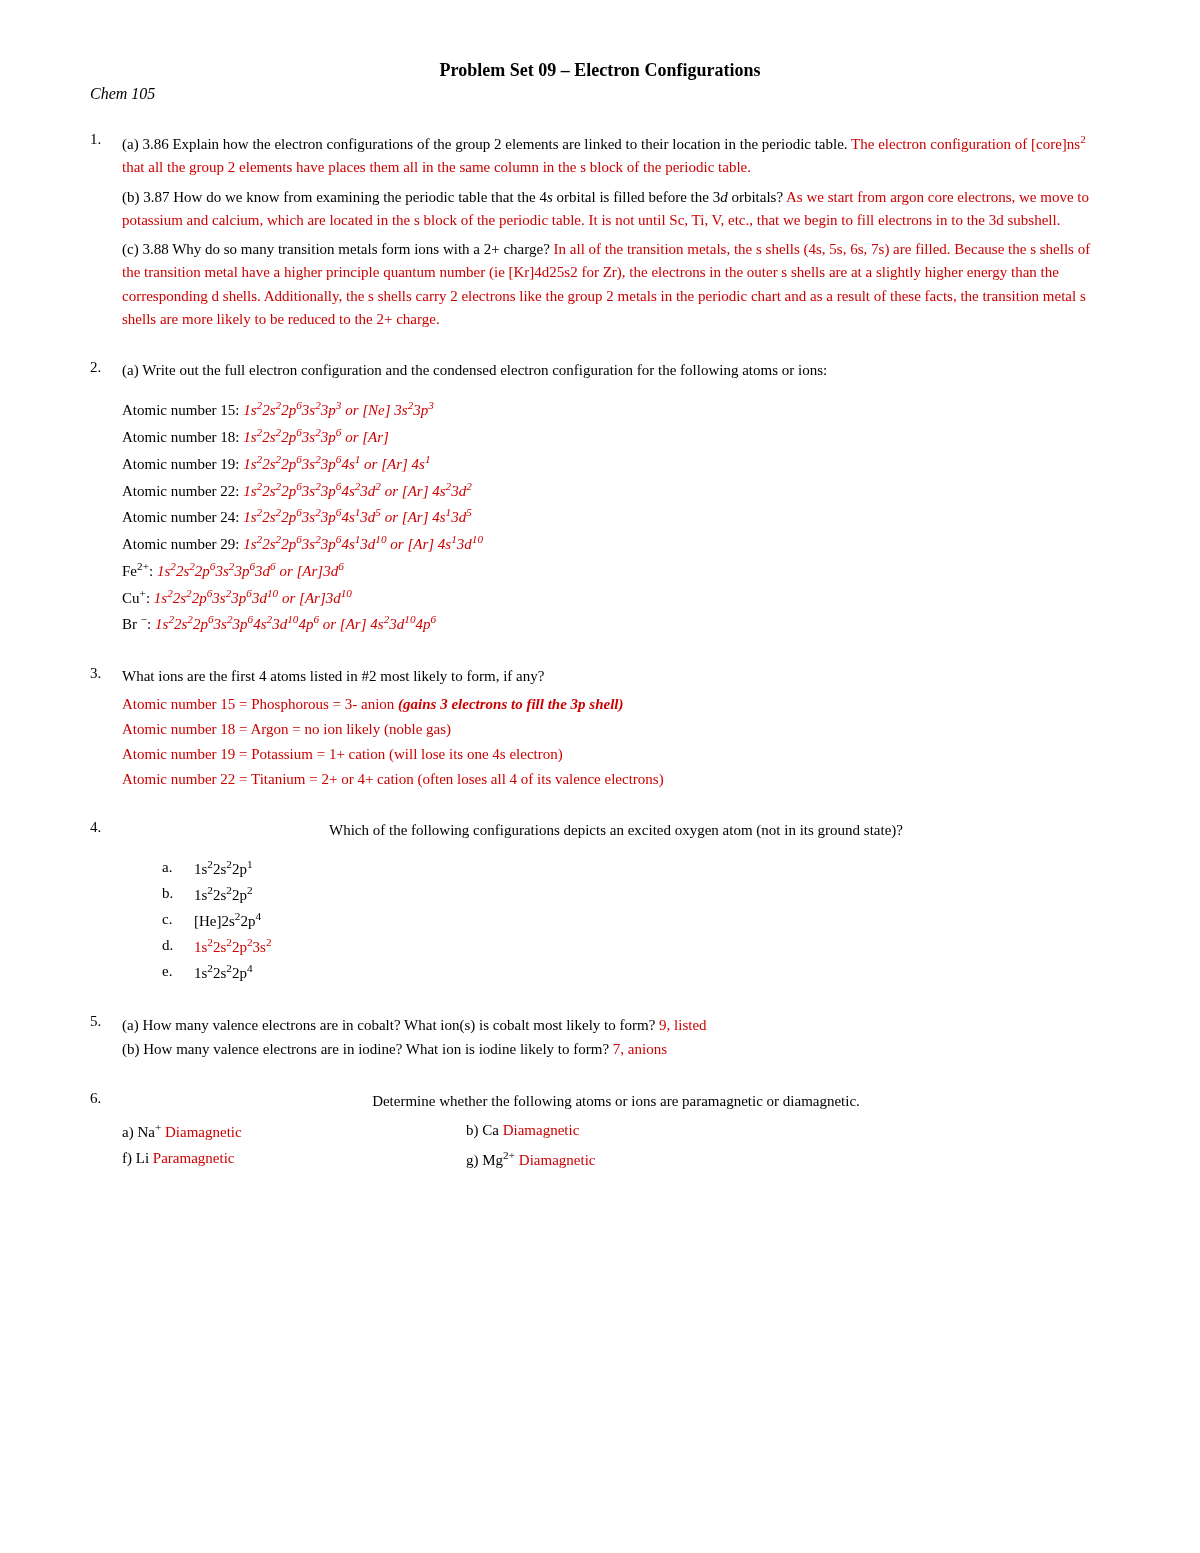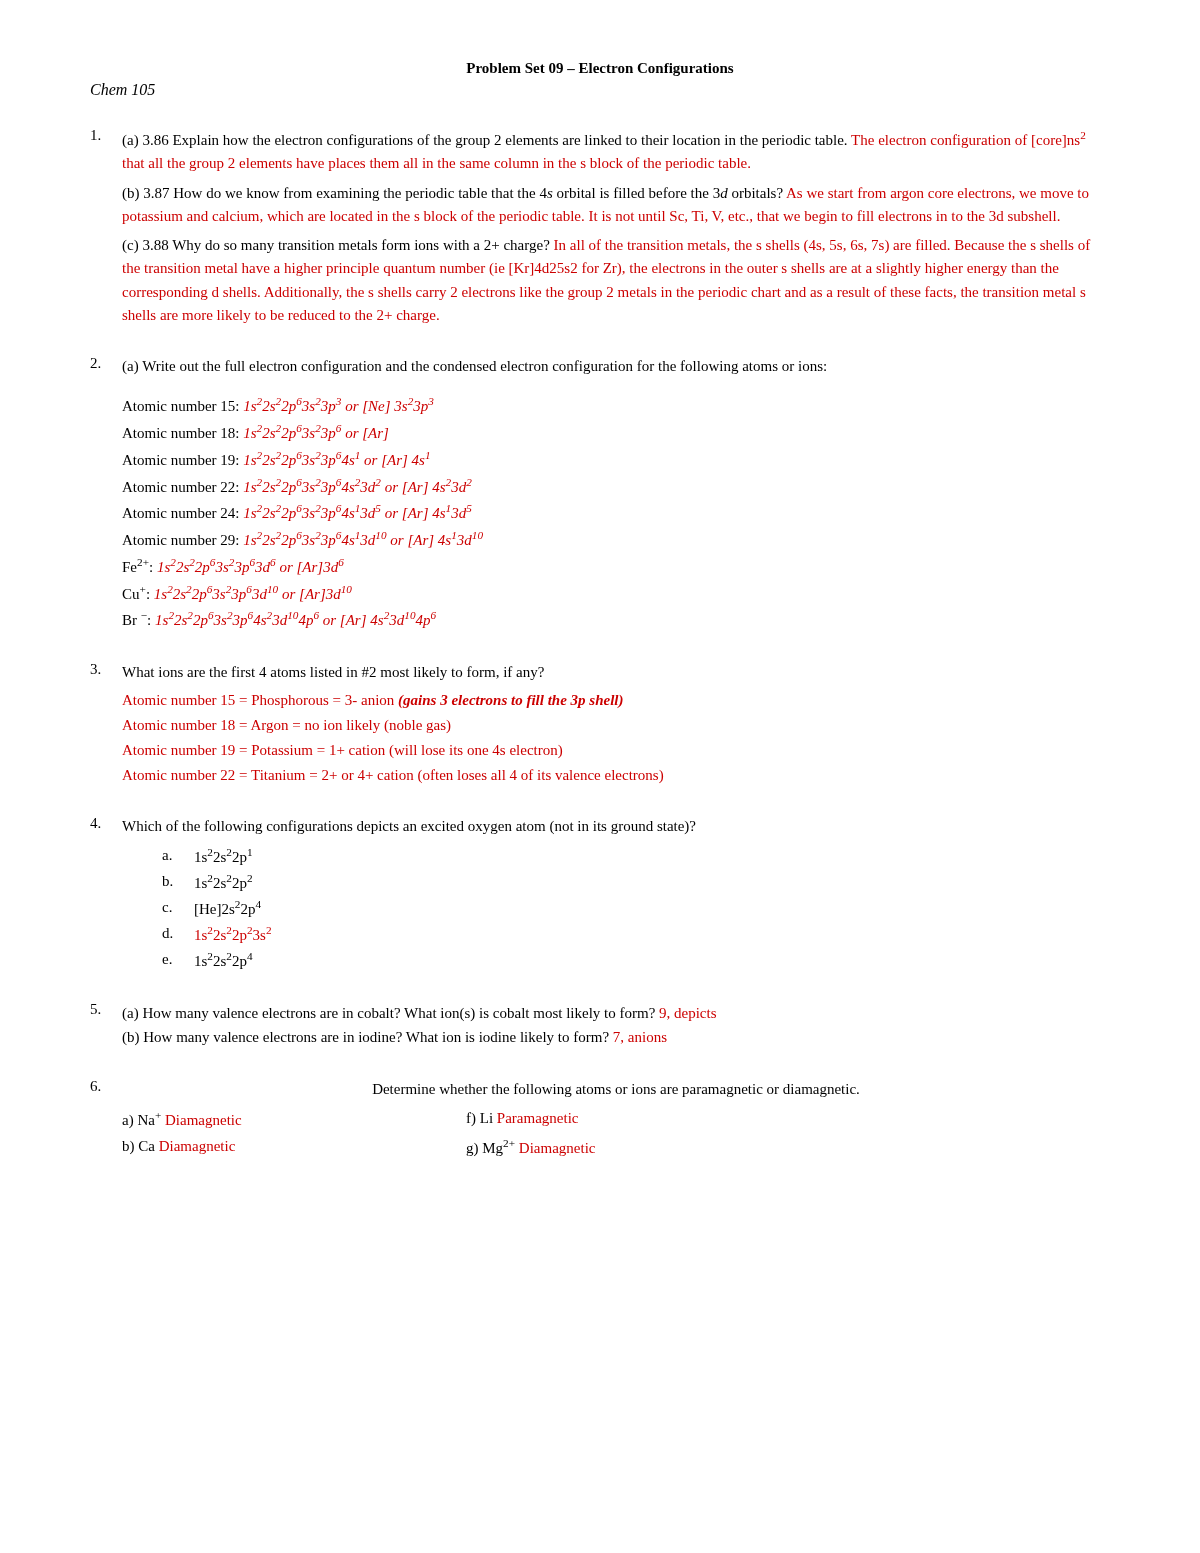--- a/index.html
+++ b/index.html
@@ -8,21 +8,21 @@
       font-family: 'Times New Roman', Times, serif;
       font-size: 15px;
       color: #000;
       width: 1200px;
       min-height: 1553px;
       padding: 60px 90px;
     }
     .page-title {
       text-align: center;
       font-weight: bold;
-      font-size: 15px;
+      font-size: 18px;
       margin-bottom: 4px;
     }
     .page-subtitle {
       text-align: left;
       font-style: italic;
       font-size: 16px;
       margin-bottom: 28px;
     }
     .problem {
       margin-bottom: 28px;
@@ -107,21 +107,21 @@
       <div><span class="red">Atomic number 18 = Argon = no ion likely (noble gas)</span></div>
       <div><span class="red">Atomic number 19 = Potassium = 1+ cation (will lose its one 4s electron)</span></div>
       <div><span class="red">Atomic number 22 = Titanium = 2+ or 4+ cation (often loses all 4 of its valence electrons)</span></div>
     </div>
   </div>
 </div>
 
 <div class="problem">
   <div class="problem-number">4.</div>
   <div class="problem-content">
-    <div style="margin-bottom:4px;">Which of the following configurations depicts an excited oxygen atom (not in its ground state)?</div>
+    <div style="margin-bottom:12px;text-align:center;">Which of the following configurations depicts an excited oxygen atom (not in its ground state)?</div>
     <div class="sub-list">
       <div class="sub-list-item">
         <span class="sub-list-label">a.</span>
         <span>1s<sup>2</sup>2s<sup>2</sup>2p<sup>1</sup></span>
       </div>
       <div class="sub-list-item">
         <span class="sub-list-label">b.</span>
         <span>1s<sup>2</sup>2s<sup>2</sup>2p<sup>2</sup></span>
       </div>
       <div class="sub-list-item">
@@ -137,30 +137,30 @@
         <span>1s<sup>2</sup>2s<sup>2</sup>2p<sup>4</sup></span>
       </div>
     </div>
   </div>
 </div>
 
 <div class="problem">
   <div class="problem-number">5.</div>
   <div class="problem-content">
     <div style="line-height:1.65;">
-      <div><span>(a) How many valence electrons are in cobalt? What ion(s) is cobalt most likely to form? </span><span class="red">9, depicts</span></div>
+      <div><span>(a) How many valence electrons are in cobalt? What ion(s) is cobalt most likely to form? </span><span class="red">9, listed</span></div>
       <div><span>(b) How many valence electrons are in iodine? What ion is iodine likely to form? </span><span class="red">7, anions</span></div>
     </div>
   </div>
 </div>
 
 <div class="problem">
   <div class="problem-number">6.</div>
   <div class="problem-content">
     <div style="margin-bottom:6px;text-align:center;">Determine whether the following atoms or ions are paramagnetic or diamagnetic.</div>
     <div class="two-col">
       <div><span>a) Na<sup>+</sup> </span><span class="red">Diamagnetic</span></div>
+      <div><span>b) Ca   </span><span class="red">Diamagnetic</span></div>
       <div><span>f) Li  </span><span class="red">Paramagnetic</span></div>
-      <div><span>b) Ca   </span><span class="red">Diamagnetic</span></div>
       <div><span>g) Mg<sup>2+</sup> </span><span class="red">Diamagnetic</span></div>
     </div>
   </div>
 </div>
 
 </body></html>

